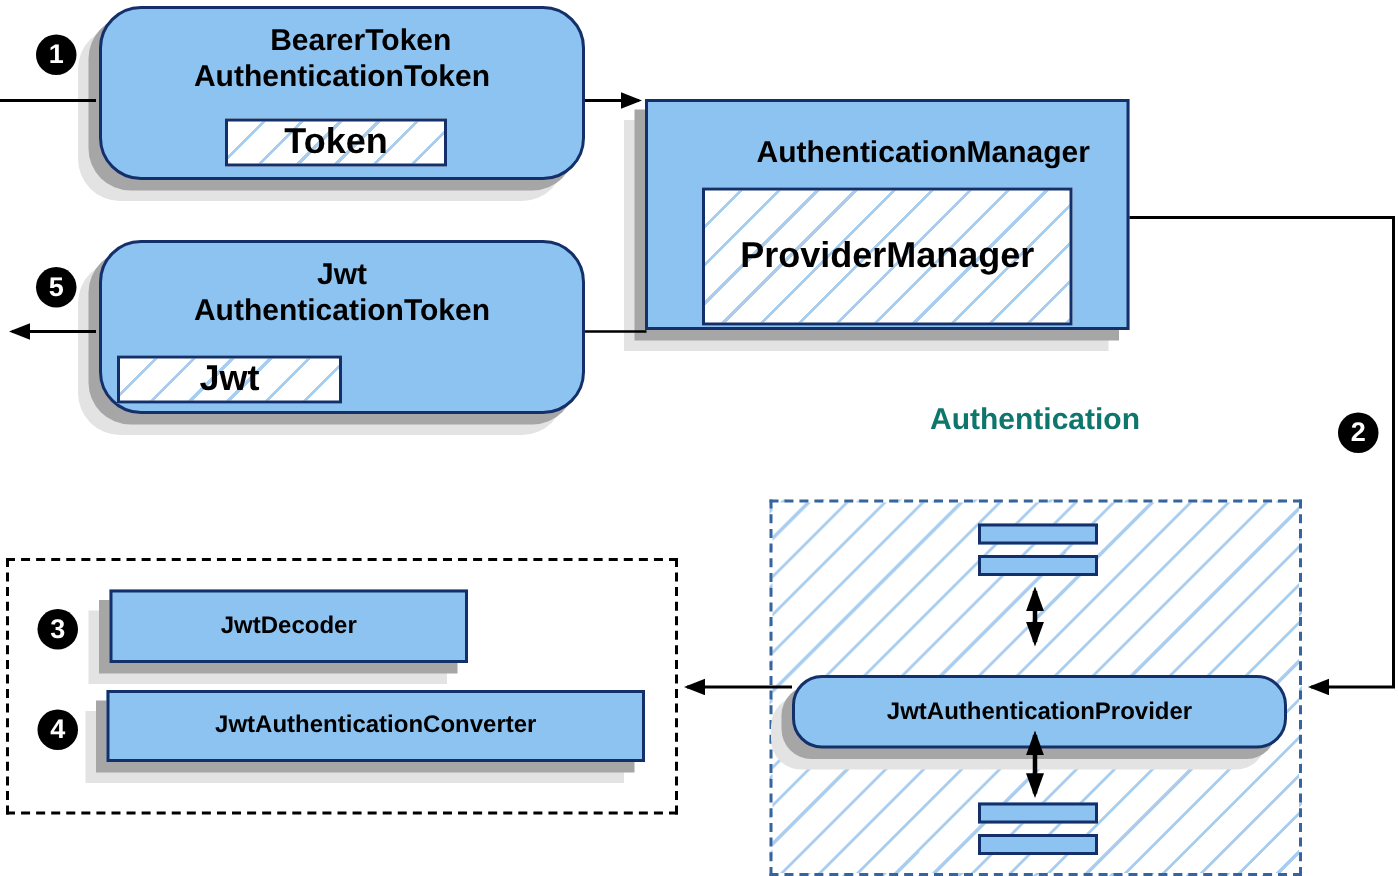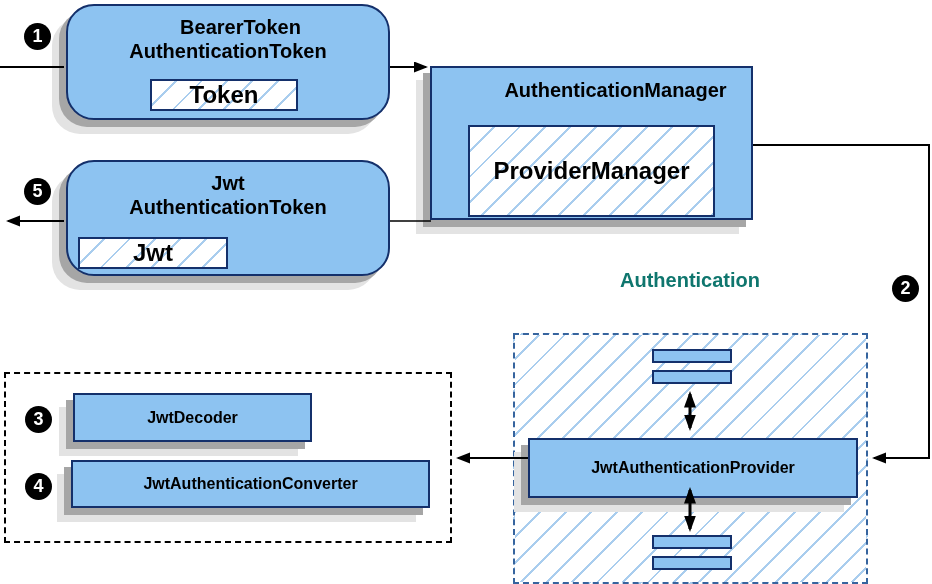--- a/index.html
+++ b/index.html
@@ -86,40 +86,40 @@
 
 <div class="stage">
 
   <div class="node rounded" style="left:66px;top:4px;width:324px;height:116px;">
     <div class="title" style="margin-top:9px;margin-left:25px;">BearerToken</div>
     <div class="title">AuthenticationToken</div>
   </div>
   <div class="innerbox hatch" style="left:150px;top:79px;width:148px;height:32px;">Token</div>
 
   <div class="node" style="left:430px;top:66px;width:323px;height:154px;">
-    <div class="title" style="margin-top:10px;padding-left:48px;">AuthenticationManager</div>
+    <div class="title" style="margin-top:22px;padding-left:48px;">AuthenticationManager</div>
   </div>
   <div class="innerbox hatch" style="left:468px;top:125px;width:247px;height:92px;">ProviderManager</div>
 
   <div class="node rounded" style="left:66px;top:160px;width:324px;height:116px;">
     <div class="title" style="margin-top:9px;">Jwt</div>
     <div class="title">AuthenticationToken</div>
   </div>
   <div class="innerbox hatch" style="left:78px;top:237px;width:150px;height:32px;">Jwt</div>
 
   <div class="grouplabel" style="left:560px;top:268px;width:260px;">
     <div>Authentication</div>
   </div>
 
   <div class="dashed-blue hatch" style="left:513px;top:333px;width:355px;height:251px;"></div>
 
   <div class="bar" style="left:652px;top:349px;width:80px;height:14px;"></div>
   <div class="bar" style="left:652px;top:370px;width:80px;height:14px;"></div>
 
-  <div class="node centered" style="left:528px;top:438px;width:330px;height:60px;">JwtAuthenticationProvider</div>
+  <div class="node centered" style="left:528px;top:450px;width:330px;height:49px;border-radius:20px;">JwtAuthenticationProvider</div>
 
   <div class="bar" style="left:652px;top:535px;width:80px;height:14px;"></div>
   <div class="bar" style="left:652px;top:556px;width:80px;height:14px;"></div>
 
   <div class="dashed-black" style="left:4px;top:372px;width:448px;height:171px;"></div>
 
   <div class="node centered" style="left:73px;top:393px;width:239px;height:49px;">JwtDecoder</div>
 
   <div class="node centered" style="left:71px;top:460px;width:359px;height:48px;">JwtAuthenticationConverter</div>
 

